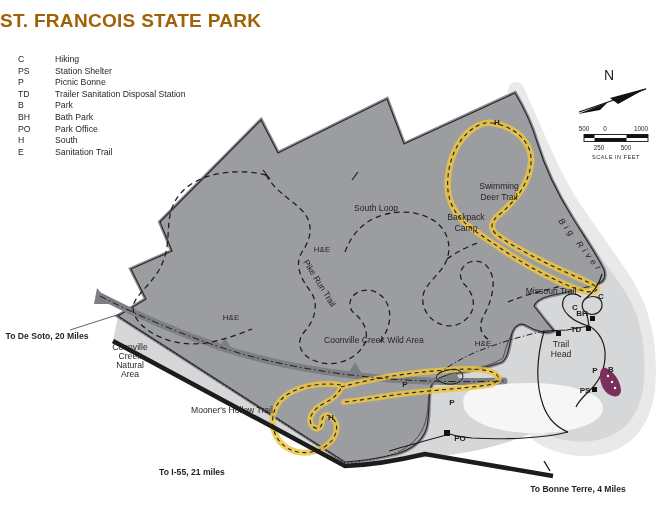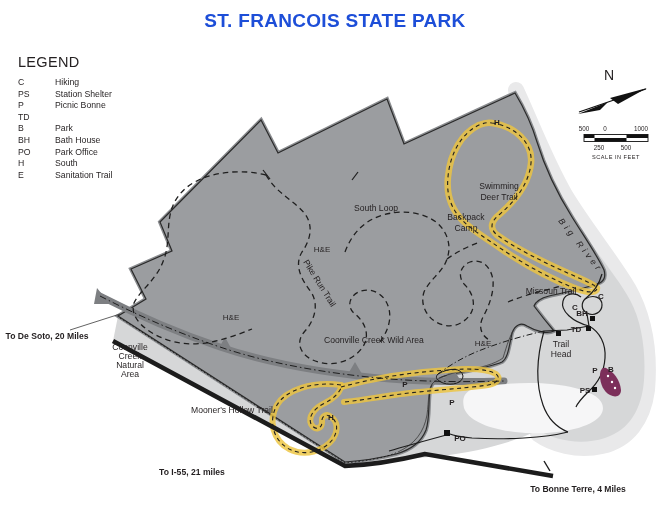--- a/index.html
+++ b/index.html
@@ -1,22 +1,22 @@
 <!DOCTYPE html>
 <html><head>
 <meta charset="utf-8">
 <style>
   html,body{margin:0;padding:0;background:#ffffff;}
   #canvas{
     position:relative;width:670px;height:507px;background:#ffffff;overflow:hidden;
     font-family:"Liberation Sans",sans-serif;color:#231f20;
   }
   #page-title{
-    position:absolute;left:0;top:10px;width:670px;text-align:center;
-    font-size:19px;font-weight:bold;letter-spacing:.3px;margin:0;color:#1d4ed8;
+    position:absolute;left:0;top:10px;width:670px;text-align:left;
+    font-size:19px;font-weight:bold;letter-spacing:.3px;margin:0;color:#a16207;
   }
   #legend{position:absolute;left:18px;top:54px;width:220px;}
   #legend .legend-heading{font-size:14.5px;font-weight:500;letter-spacing:.3px;margin-bottom:7px;}
   #legend .legend-row{display:flex;font-size:8.7px;line-height:11.6px;}
   #legend .abbr{width:37px;flex:0 0 37px;}
   svg text{font-family:"Liberation Sans",sans-serif;fill:#231f20;}
   svg .arealbl{font-size:8.6px;}
   svg .marker{font-size:8px;font-weight:bold;}
   svg .roadlbl{font-size:8.6px;font-weight:600;}
   svg .he{font-size:8px;}
@@ -24,43 +24,43 @@
   svg .scalecap{font-size:5.6px;text-anchor:middle;letter-spacing:.5px;}
 </style>
 </head>
 <body>
 
 <div id="canvas">
 
   <h1 id="page-title">ST. FRANCOIS STATE PARK</h1>
 
   <div id="legend">
-    <div class="legend-heading">LEGEND</div>
     <div class="legend-row">
       <span class="abbr">C</span>
       <span class="lbl">Hiking</span>
     </div>
     <div class="legend-row">
       <span class="abbr">PS</span>
       <span class="lbl">Station Shelter</span>
     </div>
     <div class="legend-row">
       <span class="abbr">P</span>
       <span class="lbl">Picnic Bonne</span>
     </div>
     <div class="legend-row">
       <span class="abbr">TD</span>
+      <span class="lbl">Trailer Sanitation Disposal Station</span>
     </div>
     <div class="legend-row">
       <span class="abbr">B</span>
       <span class="lbl">Park</span>
     </div>
     <div class="legend-row">
       <span class="abbr">BH</span>
-      <span class="lbl">Bath House</span>
+      <span class="lbl">Bath Park</span>
     </div>
     <div class="legend-row">
       <span class="abbr">PO</span>
       <span class="lbl">Park Office</span>
     </div>
     <div class="legend-row">
       <span class="abbr">H</span>
       <span class="lbl">South</span>
     </div>
     <div class="legend-row">

